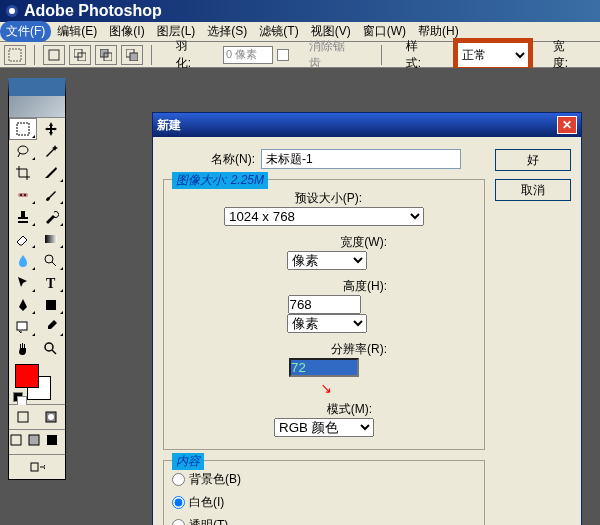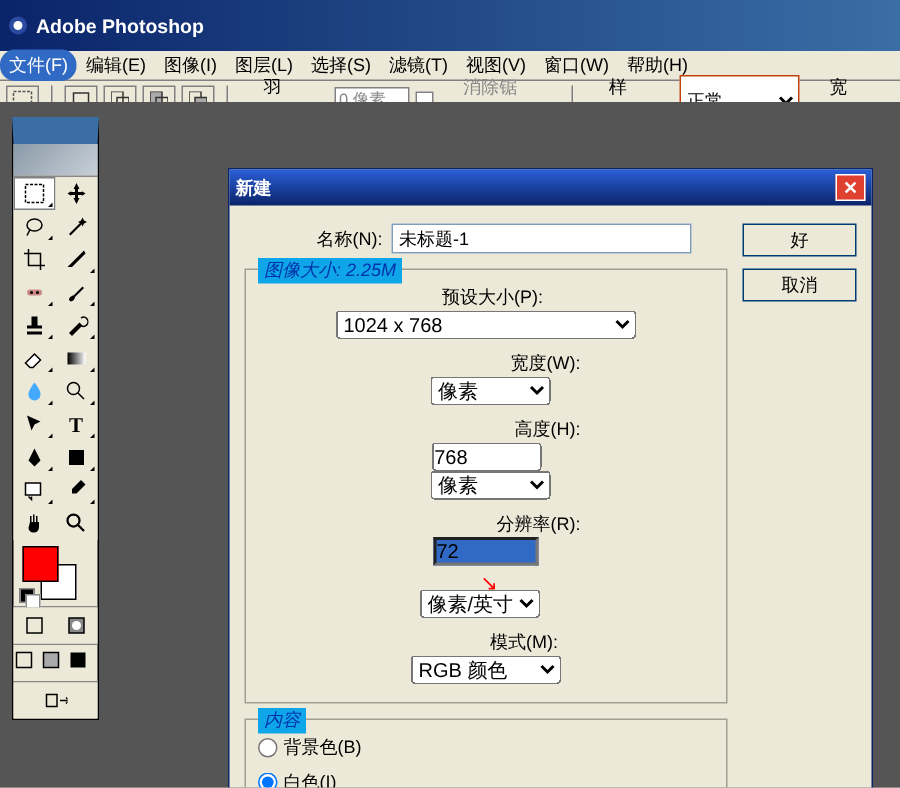--- a/index.html
+++ b/index.html
@@ -1,31 +1,31 @@
 <!DOCTYPE html>
 <html><head>
 <meta charset="utf-8">
 <style>
 * { box-sizing: border-box; margin: 0; padding: 0; }
 body { font-family: "SimSun", "MS Sans Serif", sans-serif; font-size: 12px; background: #555; width: 600px; height: 525px; overflow: hidden; position: relative; }
 
-.titlebar { background: linear-gradient(to right, #0a246a, #3a6ea5); color: #fff; height: 34px; display: flex; align-items: center; padding: 0 4px; font-weight: bold; font-size: 13px; text-align: center; }
+.titlebar { background: linear-gradient(to right, #0a246a, #3a6ea5); color: #fff; height: 22px; display: flex; align-items: center; padding: 0 4px; font-weight: bold; font-size: 16px; text-align: center; }
 .titlebar .icon { width: 16px; height: 16px; margin-right: 4px; display: inline-flex; align-items: center; justify-content: center; }
 
 .menubar { background: #ece9d8; height: 20px; display: flex; align-items: center; border-bottom: 1px solid #808080; }
 .menubar .menu-item { padding: 2px 6px; cursor: default; border-radius: 10px; }
 .menubar .menu-item:first-child { background: #316ac5; color: #fff; }
 
 .optionbar { background: #ece9d8; height: 26px; display: flex; align-items: center; border-bottom: 1px solid #808080; padding: 0 4px; gap: 4px; }
 .opt-btn { width: 22px; height: 20px; border: 1px solid #808080; background: #ece9d8; display: inline-flex; align-items: center; justify-content: center; }
 .opt-sep { width: 1px; height: 20px; background: #808080; margin: 0 4px; }
 .opt-label { margin: 0 16px; color: #000; }
 .opt-input { width: 50px; height: 18px; border: 1px solid #808080; background: #fff; padding: 0 2px; font-size: 11px; color: #888; }
 .opt-check { width: 12px; height: 12px; border: 1px solid #808080; background: #fff; display: inline-block; }
-.opt-select { height: 34px; border: 1px solid #c2410c; background: #fff; font-size: 12px; }
+.opt-select { height: 34px; border: 5px solid #c2410c; background: #fff; font-size: 12px; }
 
 .workspace { position: absolute; top: 68px; left: 0; right: 0; bottom: 0; background: #555; }
 
 .toolbox { position: absolute; top: 78px; left: 8px; width: 58px; background: #ece9d8; border: 1px solid #000; border-top: 18px solid #3a6ea5; }
 .toolbox .img-preview { width: 56px; height: 22px; background: linear-gradient(135deg, #8a9aa8, #c8d0d8); border-bottom: 1px solid #888; }
 .tool-grid { display: grid; grid-template-columns: 1fr 1fr; }
 .tool-cell { width: 28px; height: 22px; border: 1px solid #ece9d8; display: flex; align-items: center; justify-content: center; position: relative; }
 .tool-cell.selected { background: #fff; border: 1px solid #808080; }
 .tool-cell .tri { position: absolute; right: 1px; bottom: 1px; width: 0; height: 0; border-left: 3px solid transparent; border-bottom: 3px solid #000; }
 .tool-cell svg { width: 16px; height: 16px; }
@@ -47,21 +47,21 @@
 .dlg-btn { height: 22px; border: 1px solid #003c74; background: #ece9d8; font-size: 12px; }
 .row { display: flex; align-items: center; margin-bottom: 10px; }
 .row label { width: 92px; text-align: right; margin-right: 6px; }
 .row input[type=text] { border: 1px solid #7f9db9; height: 20px; padding: 0 4px; font-size: 12px; }
 .fieldset { border: 1px solid #a0a090; padding: 10px 8px 4px; margin-bottom: 10px; position: relative; }
 .fieldset .legend { position: absolute; top: -8px; left: 8px; background: #0ea5e9; padding: 0 4px; color: #0033aa; font-style: italic; }
 .inner-row { display: flex; align-items: center; margin-bottom: 8px; justify-content: flex-start; flex-direction: column; }
 .inner-row .lbl { text-align: right; margin-right: 6px; }
 .radio-row { display: flex; align-items: center; margin-bottom: 6px; }
 .radio-row input { margin-right: 4px; }
-.sel-hl { background: #316ac5; color: #000000; }
+.sel-hl { background: #316ac5; color: #86efac; }
 .red-arrow { color: #f00; font-size: 14px; position: relative; left: 2px; top: 3px; }
 </style>
 </head>
 <body>
 
 <div class="titlebar">
   <span class="icon">
     <svg viewBox="0 0 16 16">
         <circle cx="8" cy="8" r="6" fill="#2a4aa0"></circle>
         <circle cx="8" cy="8" r="3" fill="#fff"></circle>
@@ -339,21 +339,20 @@
         </div>
         <div class="inner-row">
           <span class="lbl" style="width:132px">高度(H):</span>
           <input type="text" style="width: 73px;" value="768">
           <select style="width:80px;margin-left:6px"><option>像素</option></select>
         </div>
         <div class="inner-row">
           <span class="lbl" style="width:132px">分辨率(R):</span>
           <input type="text" style="width: 70px;" class="sel-hl" value="72">
           <span class="red-arrow">↘</span>
-          <select style="width:80px;margin-left:-8px"><option>像素/英寸</option></select>
         </div>
         <div class="inner-row">
           <span class="lbl" style="width:102px">模式(M):</span>
           <select style="width:100px"><option>RGB 颜色</option></select>
         </div>
       </div>
       <div class="fieldset">
         <div class="legend">内容</div>
         <div class="radio-row">
             <input type="radio" style="">

